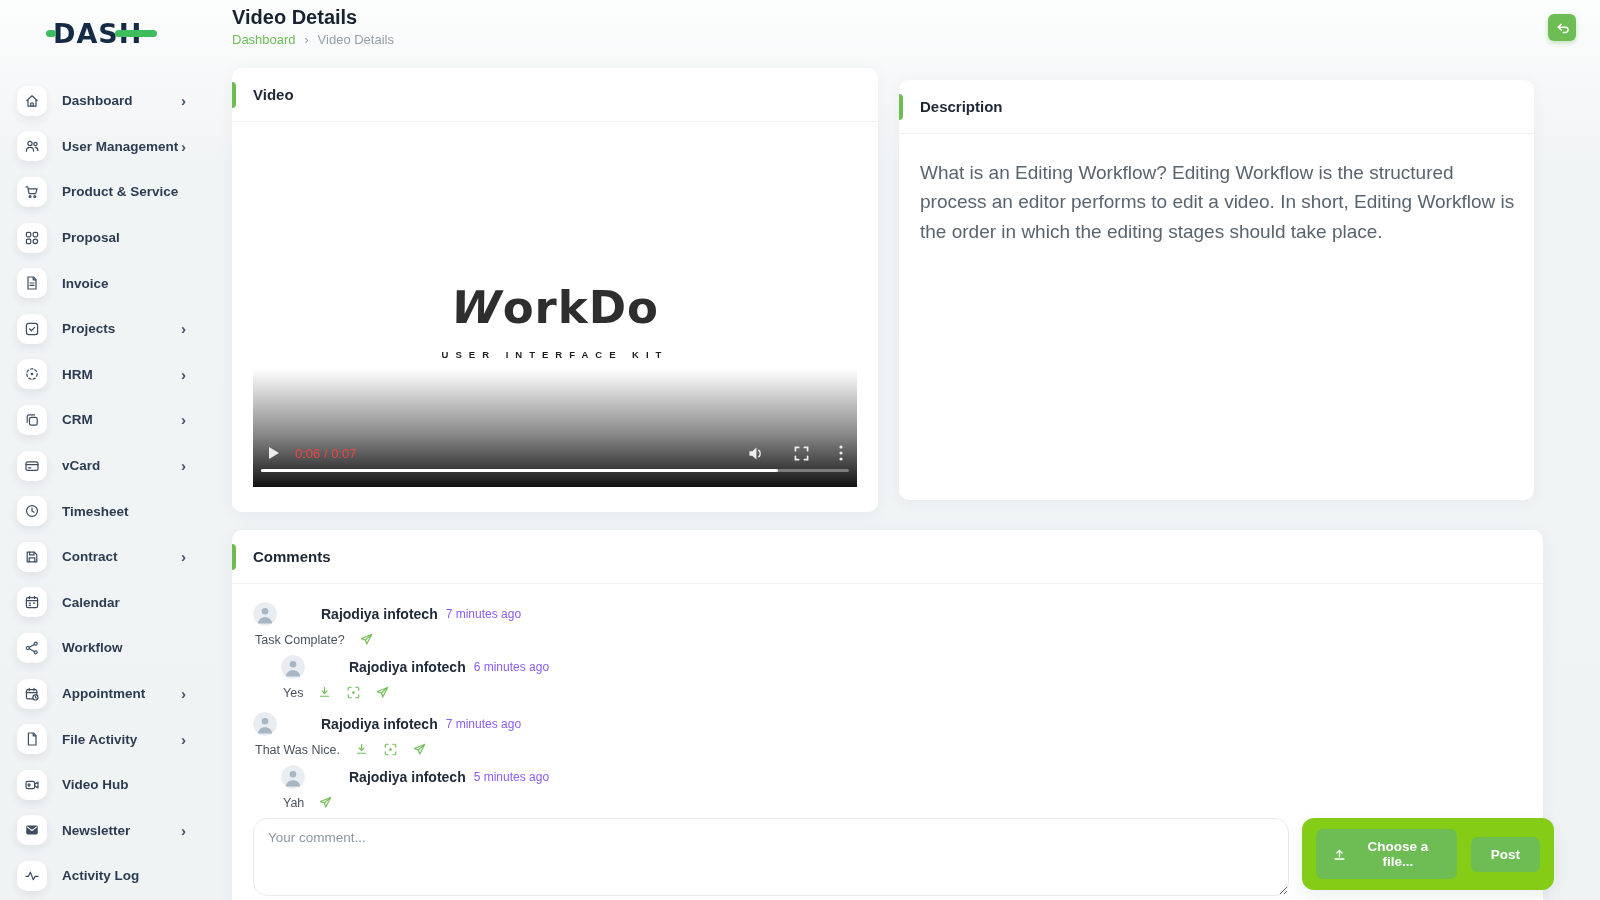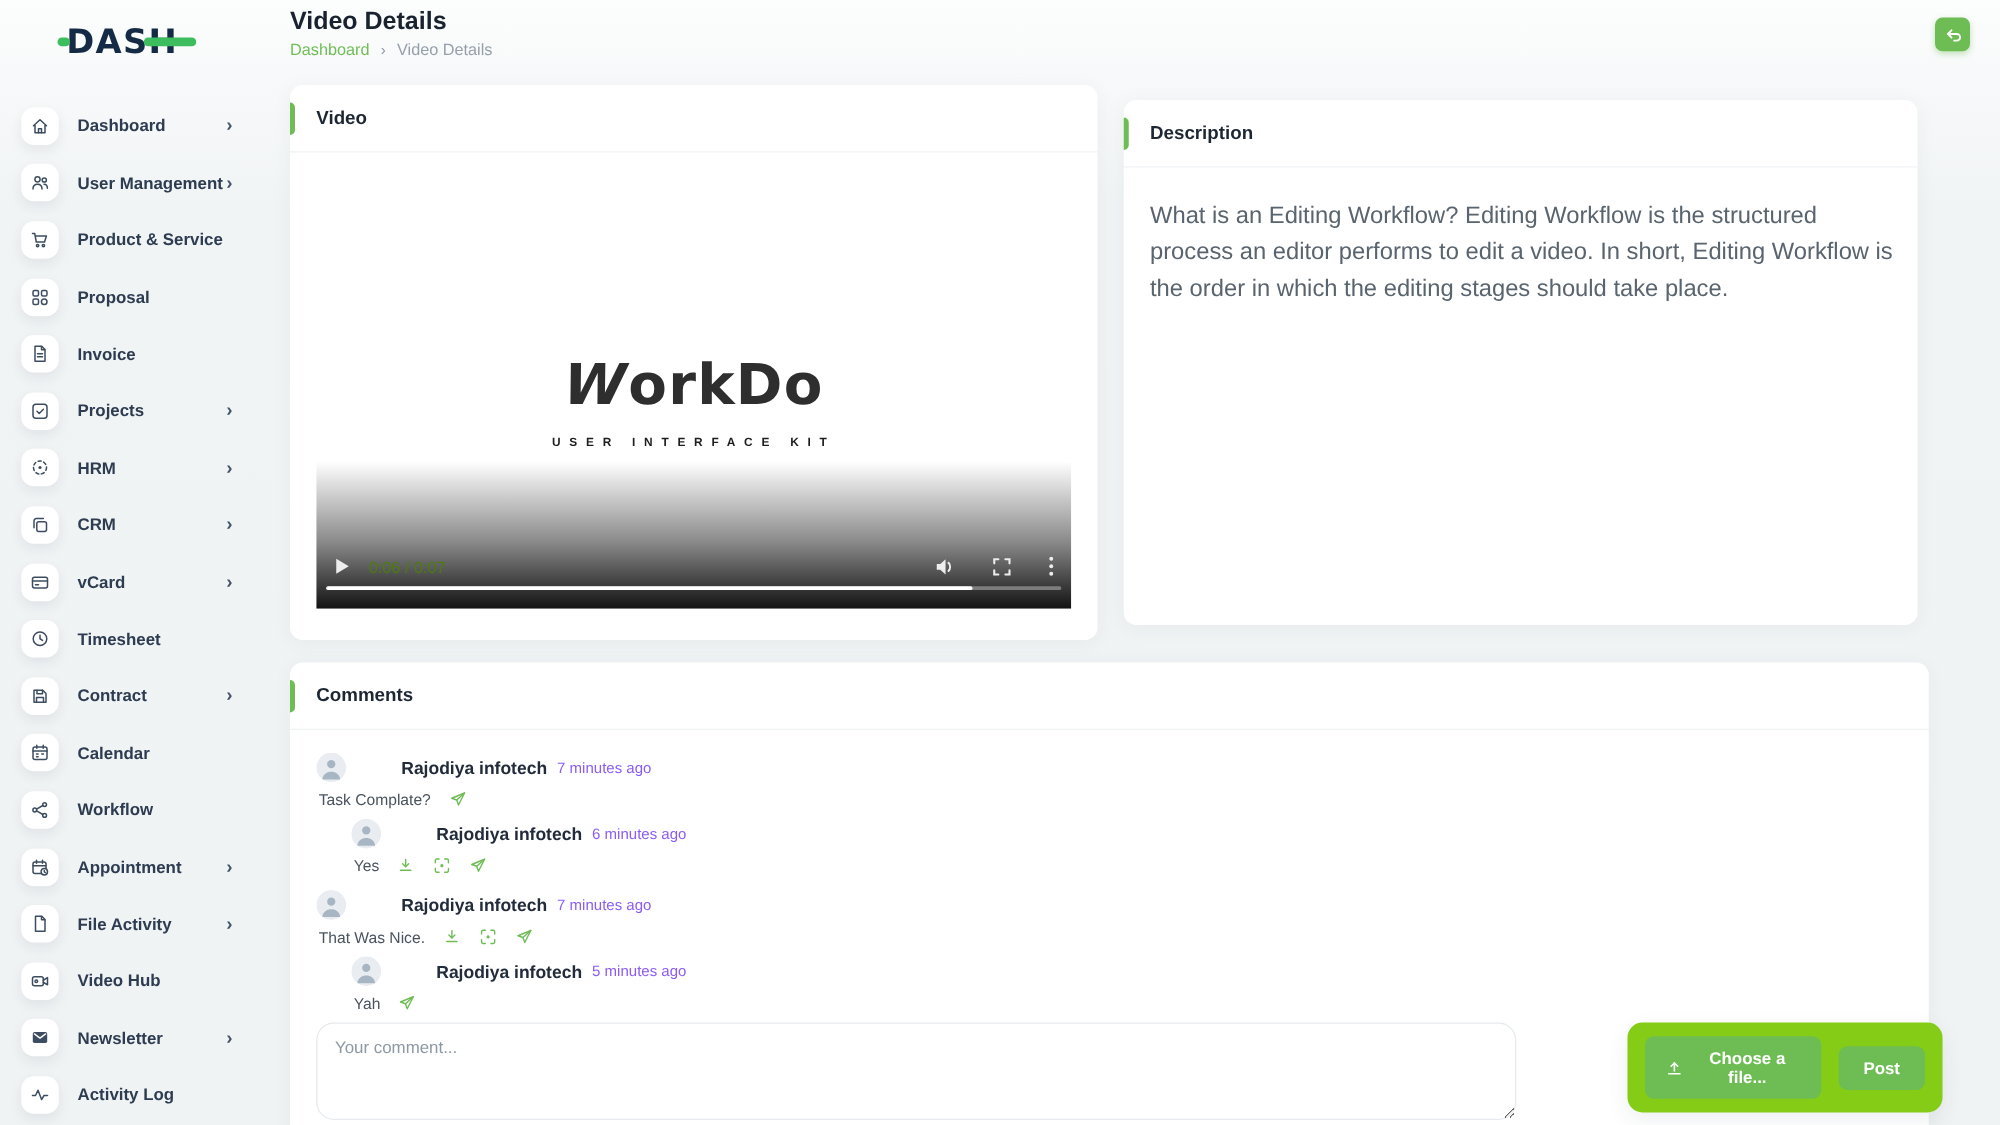--- a/index.html
+++ b/index.html
@@ -44,41 +44,41 @@
   
   .player { position:absolute; left:21px; top:67px; width:604px; height:352px; background:#ffffff; overflow:hidden; }
   .wd-logo { position:absolute; left:0; right:0; top:146px; text-align:center; font-size:45px; font-weight:800;
              color:#2e2e2e; font-family:"DejaVu Sans",sans-serif; letter-spacing:1px; }
   .wd-w { display:inline-block; transform:skewX(-14deg); margin-right:1px; }
   .wd-sub { position:absolute; left:0; right:0; top:214px; text-align:center; font-size:9.5px; font-weight:700;
             letter-spacing:7px; color:#1e1e1e; }
   .vgrad { position:absolute; left:0; right:0; bottom:0; height:118px;
            background:linear-gradient(180deg,rgba(0,0,0,0) 0%,rgba(40,40,40,0.55) 55%,rgba(0,0,0,0.93) 100%); }
   .vctrl { position:absolute; left:14px; right:14px; bottom:26px; display:flex; align-items:center; color:#e9e9e9; }
-  .vtime { margin-left:15px; font-size:13px; color:#4d7c0f; }
+  .vtime { margin-left:15px; font-size:13px; color:#ef4444; }
   .vright { margin-left:auto; display:flex; align-items:center; gap:30px; }
   .vbtn { background:none; border:none; padding:0; cursor:pointer; display:flex; align-items:center; }
   .vbar { position:absolute; left:8px; right:8px; bottom:15px; height:3.5px; background:rgba(255,255,255,0.35);
           border-radius:2px; cursor:pointer; }
   .vfill { height:100%; background:#ffffff; border-radius:2px; }
 
   
   .desc-body { position:absolute; left:21px; top:78px; width:600px; font-size:19px; line-height:1.55; color:#59646e; }
 
   
   .comments-body { position:absolute; left:21px; top:72px; right:21px; }
   .comment { margin-bottom:12px; }
   .c-head { display:flex; align-items:center; gap:8px; }
   .avatar { width:24px; height:24px; border-radius:50%; overflow:hidden; flex:0 0 auto; }
   .c-name { font-size:14px; font-weight:700; color:#212b3a;padding-left:36px; }
   .c-time { font-size:12px; color:#8b5cf6; }
   .c-text { display:flex; align-items:center; gap:14px; font-size:12.5px; color:#49535e; margin:6px 0 8px 2px; }
   .c-act { background:none; border:none; padding:0; cursor:pointer; display:flex; align-items:center; }
   .reply { margin-left:28px; }
-  .comment-input { position:absolute; left:21px; top:288px; width:960px; height:78px; border:1px solid #e6eaee;
+  .comment-input { position:absolute; left:21px; top:288px; width:1036px; height:78px; border:1px solid #e6eaee;
                    border-radius:14px; padding:11px 14px; font-family:"Liberation Sans",sans-serif; font-size:13.5px;
                    color:#3c4854; resize:vertical; outline:none; }
   .comment-input::placeholder { color:#8c98a4; }
   .btn-panel { position:absolute; left:1070px; top:288px; width:252px; height:72px; background:#84cc16; border-radius:12px;
                box-shadow:0 6px 18px rgba(30,45,60,0.08); display:flex; align-items:center; padding:0 14px; gap:14px; }
   .g-btn { background:#6ebd54; color:#fff; border:none; border-radius:7px; font-family:"Liberation Sans",sans-serif;
            font-size:13.5px; font-weight:600; display:flex; align-items:center; gap:8px; cursor:pointer; }
   .btn-choose { padding:10px 16px; }
   .btn-post { padding:10px 20px; }
 </style>

